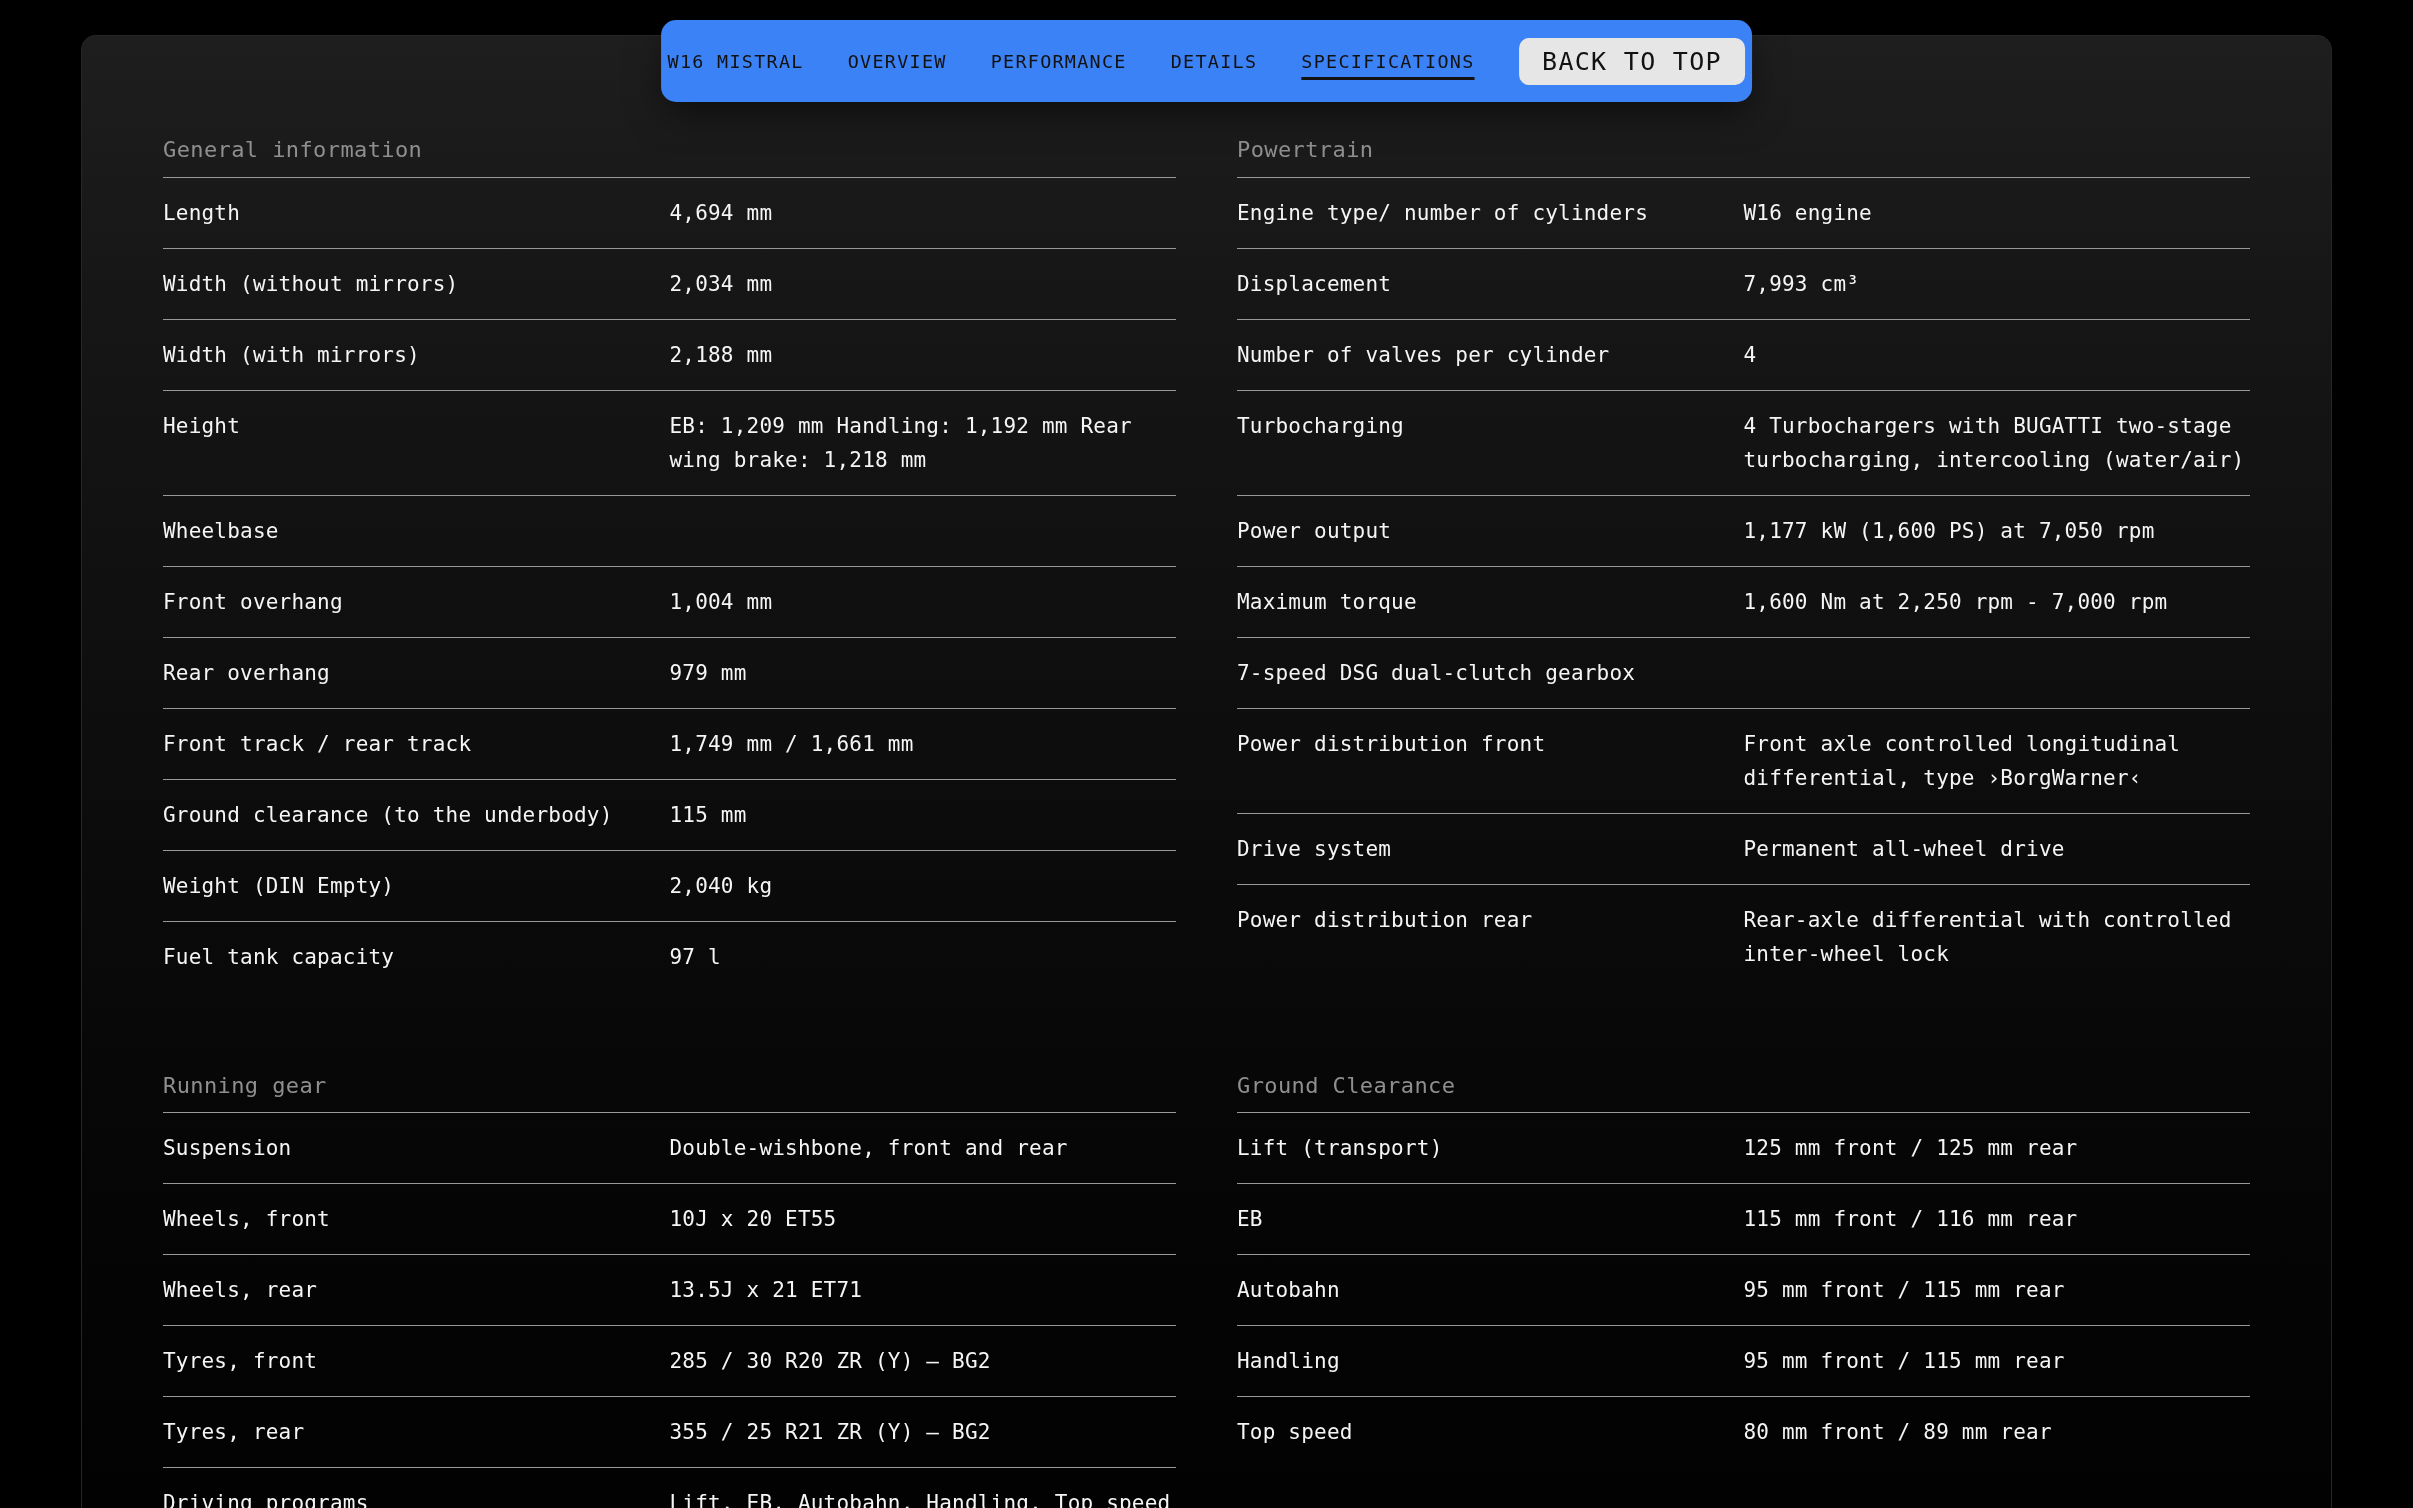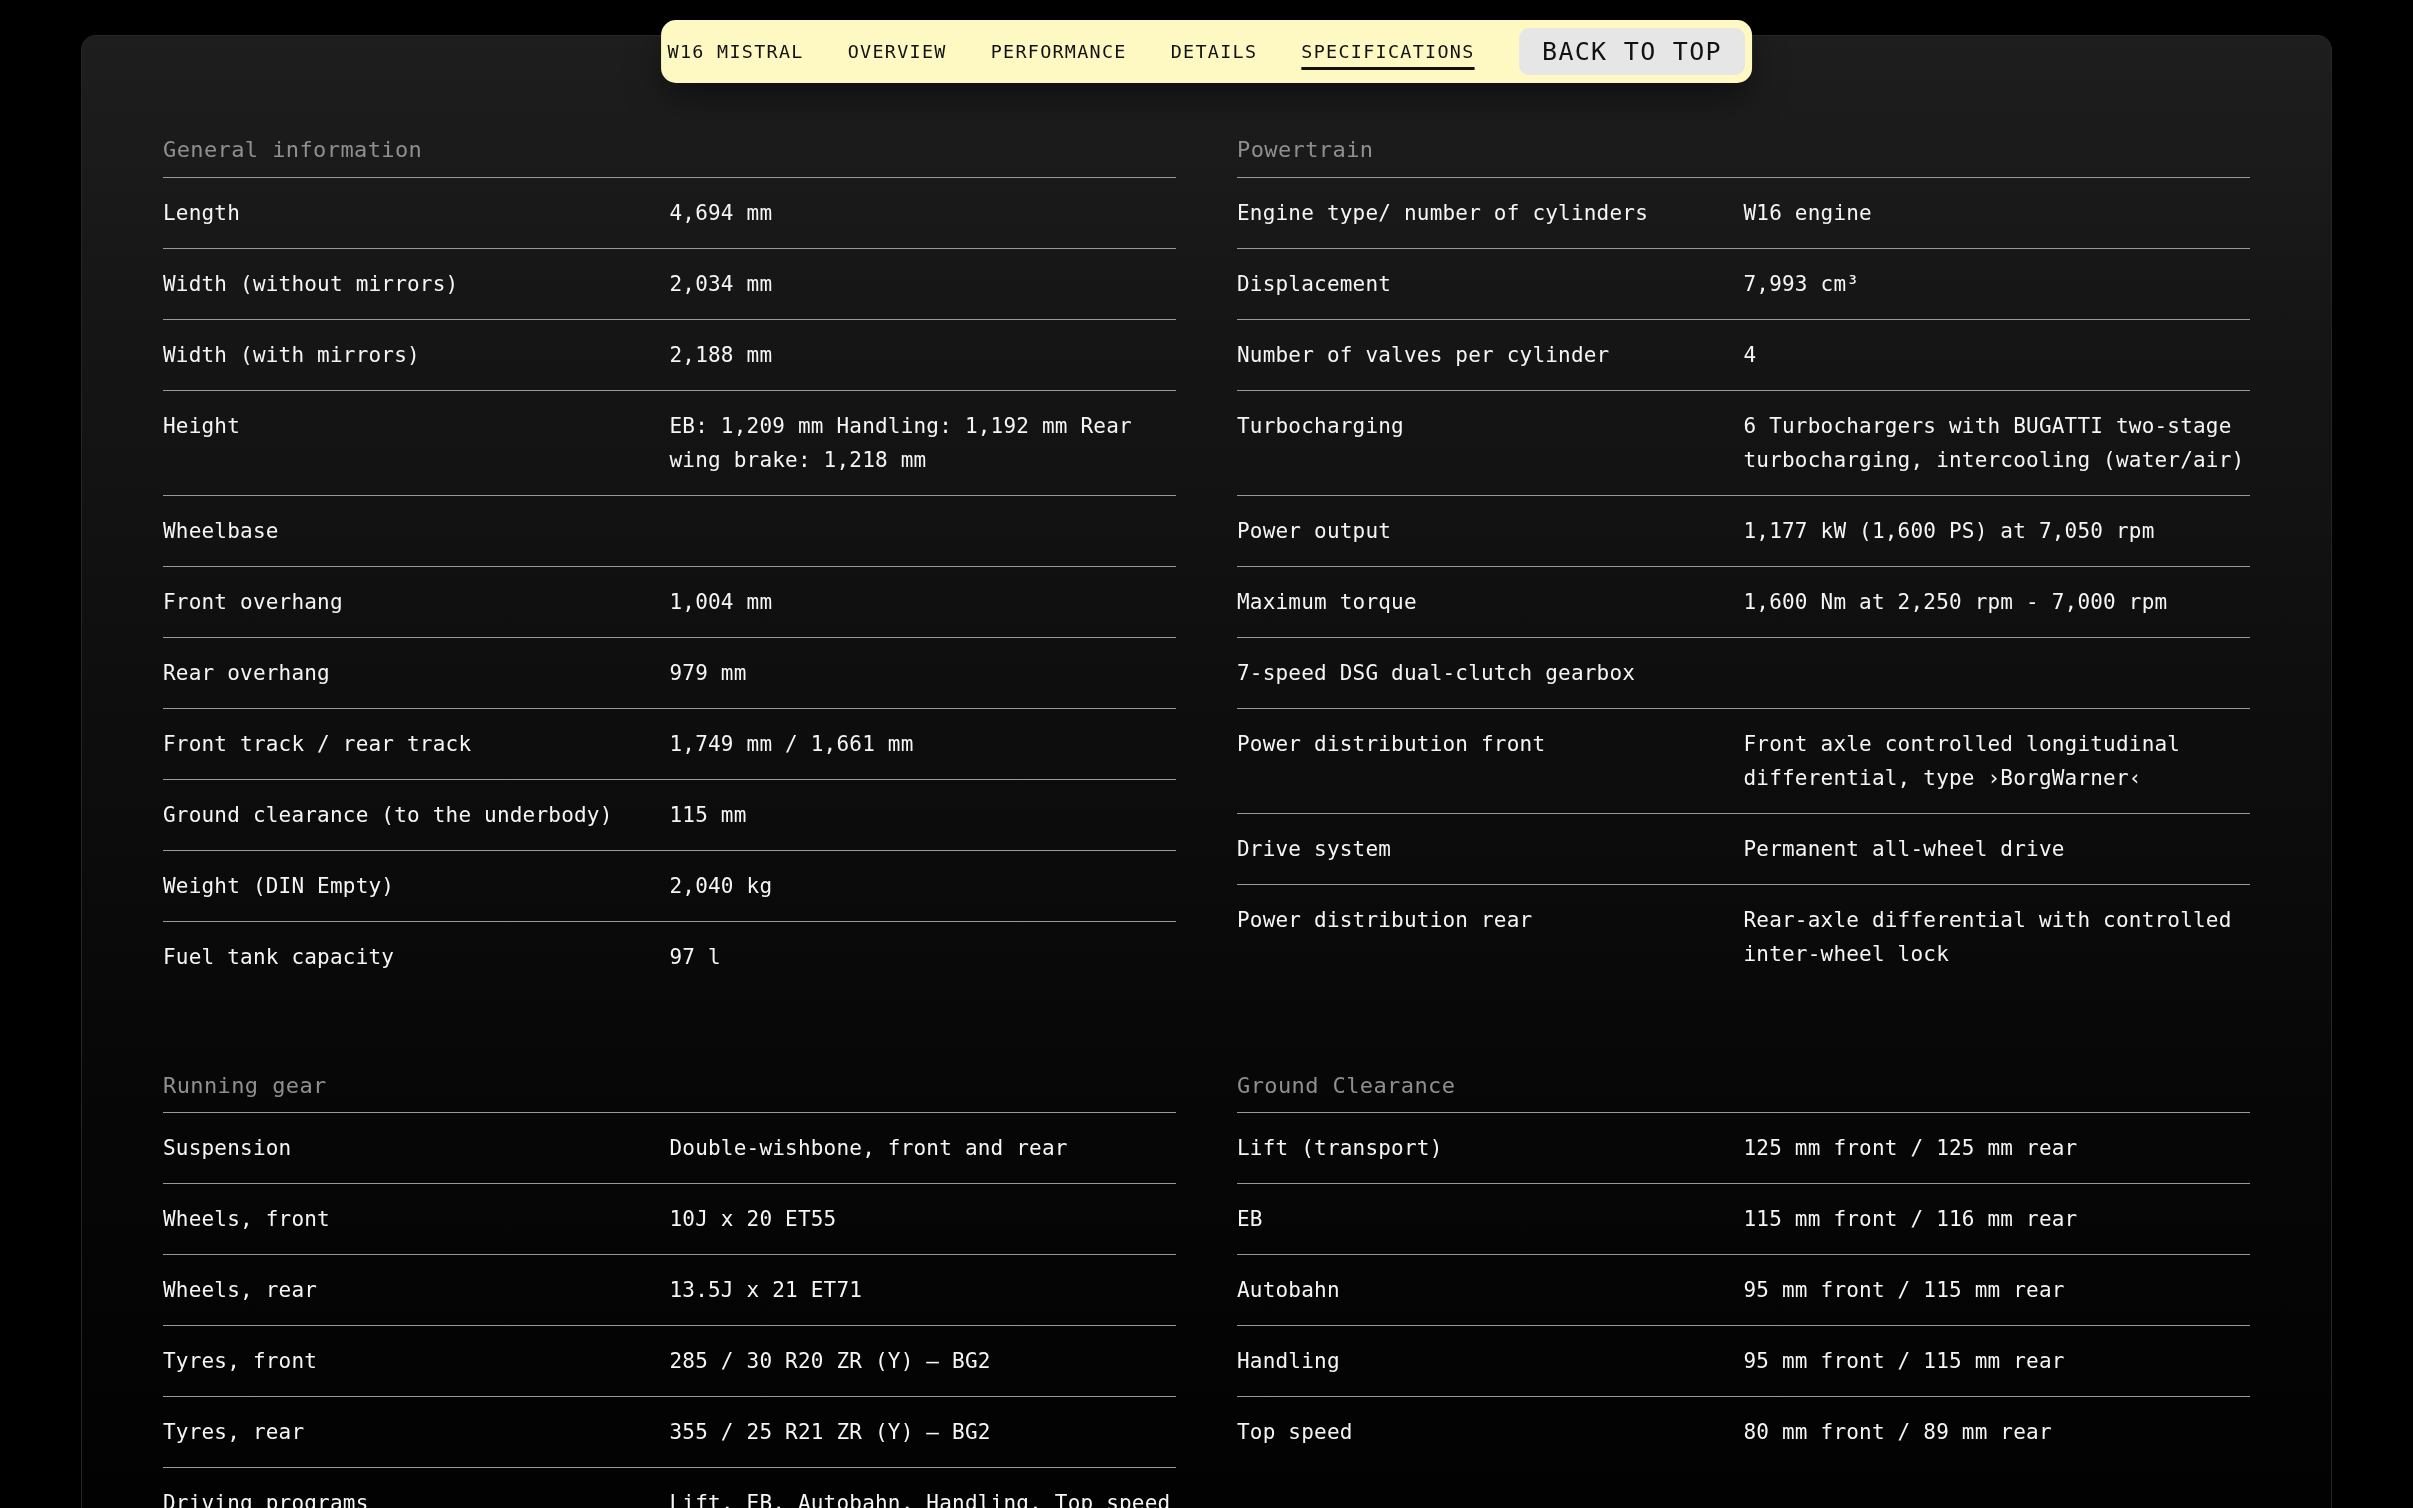--- a/index.html
+++ b/index.html
@@ -57,22 +57,22 @@
     letter-spacing: 0.2px;
   }
   .spec-value { white-space: pre-line; }
 
   
   .navbar {
     position: absolute;
     top: 20px;
     left: 50%;
     transform: translateX(-50%);
-    height: 63px;
-    background: #fef9c3;
+    height: 82px;
+    background: #3b82f6;
     border-radius: 15px;
     display: flex;
     align-items: center;
     padding: 0 7px;
     box-shadow: 0 15px 37px -5px rgba(0,0,0,0.55);
     white-space: nowrap;
   }
   .nav-item {
     font-size: 18.4px;
     letter-spacing: 1.3px;
@@ -160,21 +160,21 @@
         <div class="spec-row">
           <div class="spec-label">Displacement</div>
           <div class="spec-value">7,993 cm³</div>
         </div>
         <div class="spec-row">
           <div class="spec-label">Number of valves per cylinder</div>
           <div class="spec-value">4</div>
         </div>
         <div class="spec-row">
           <div class="spec-label">Turbocharging</div>
-          <div class="spec-value">6 Turbochargers with BUGATTI two-stage
+          <div class="spec-value">4 Turbochargers with BUGATTI two-stage
 turbocharging, intercooling (water/air)</div>
         </div>
         <div class="spec-row">
           <div class="spec-label">Power output</div>
           <div class="spec-value">1,177 kW (1,600 PS) at 7,050 rpm</div>
         </div>
         <div class="spec-row">
           <div class="spec-label">Maximum torque</div>
           <div class="spec-value">1,600 Nm at 2,250 rpm - 7,000 rpm</div>
         </div>

